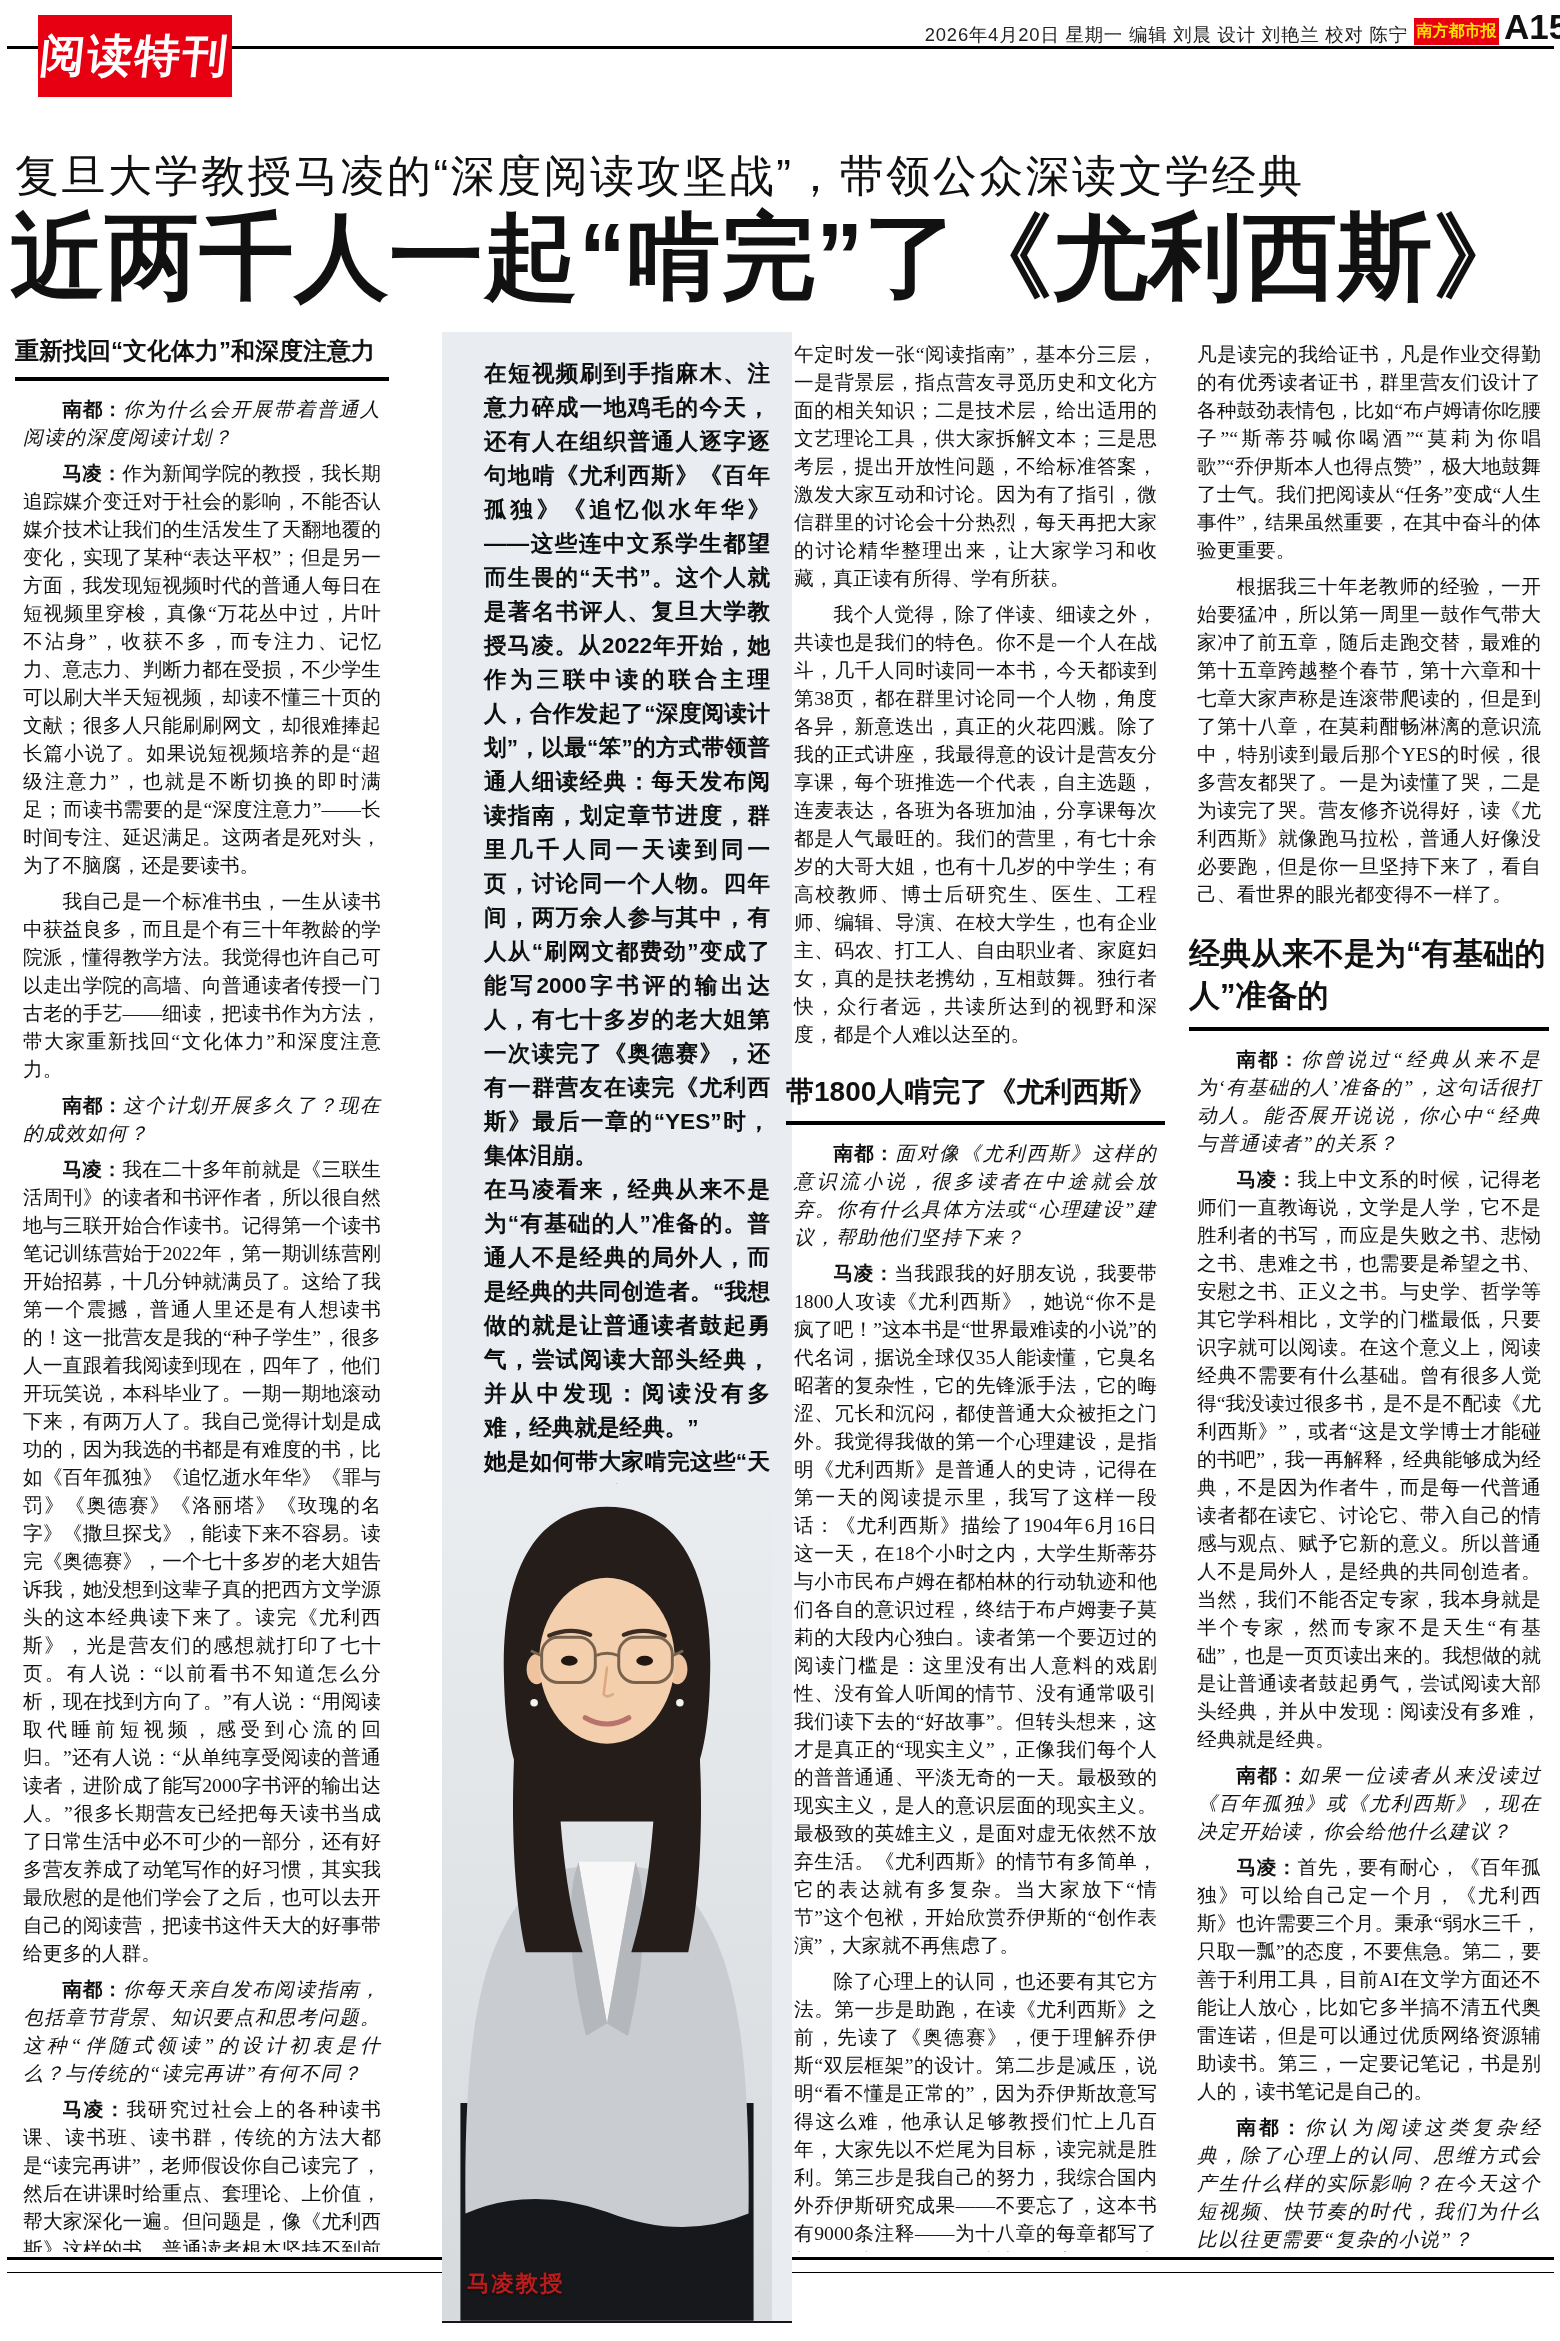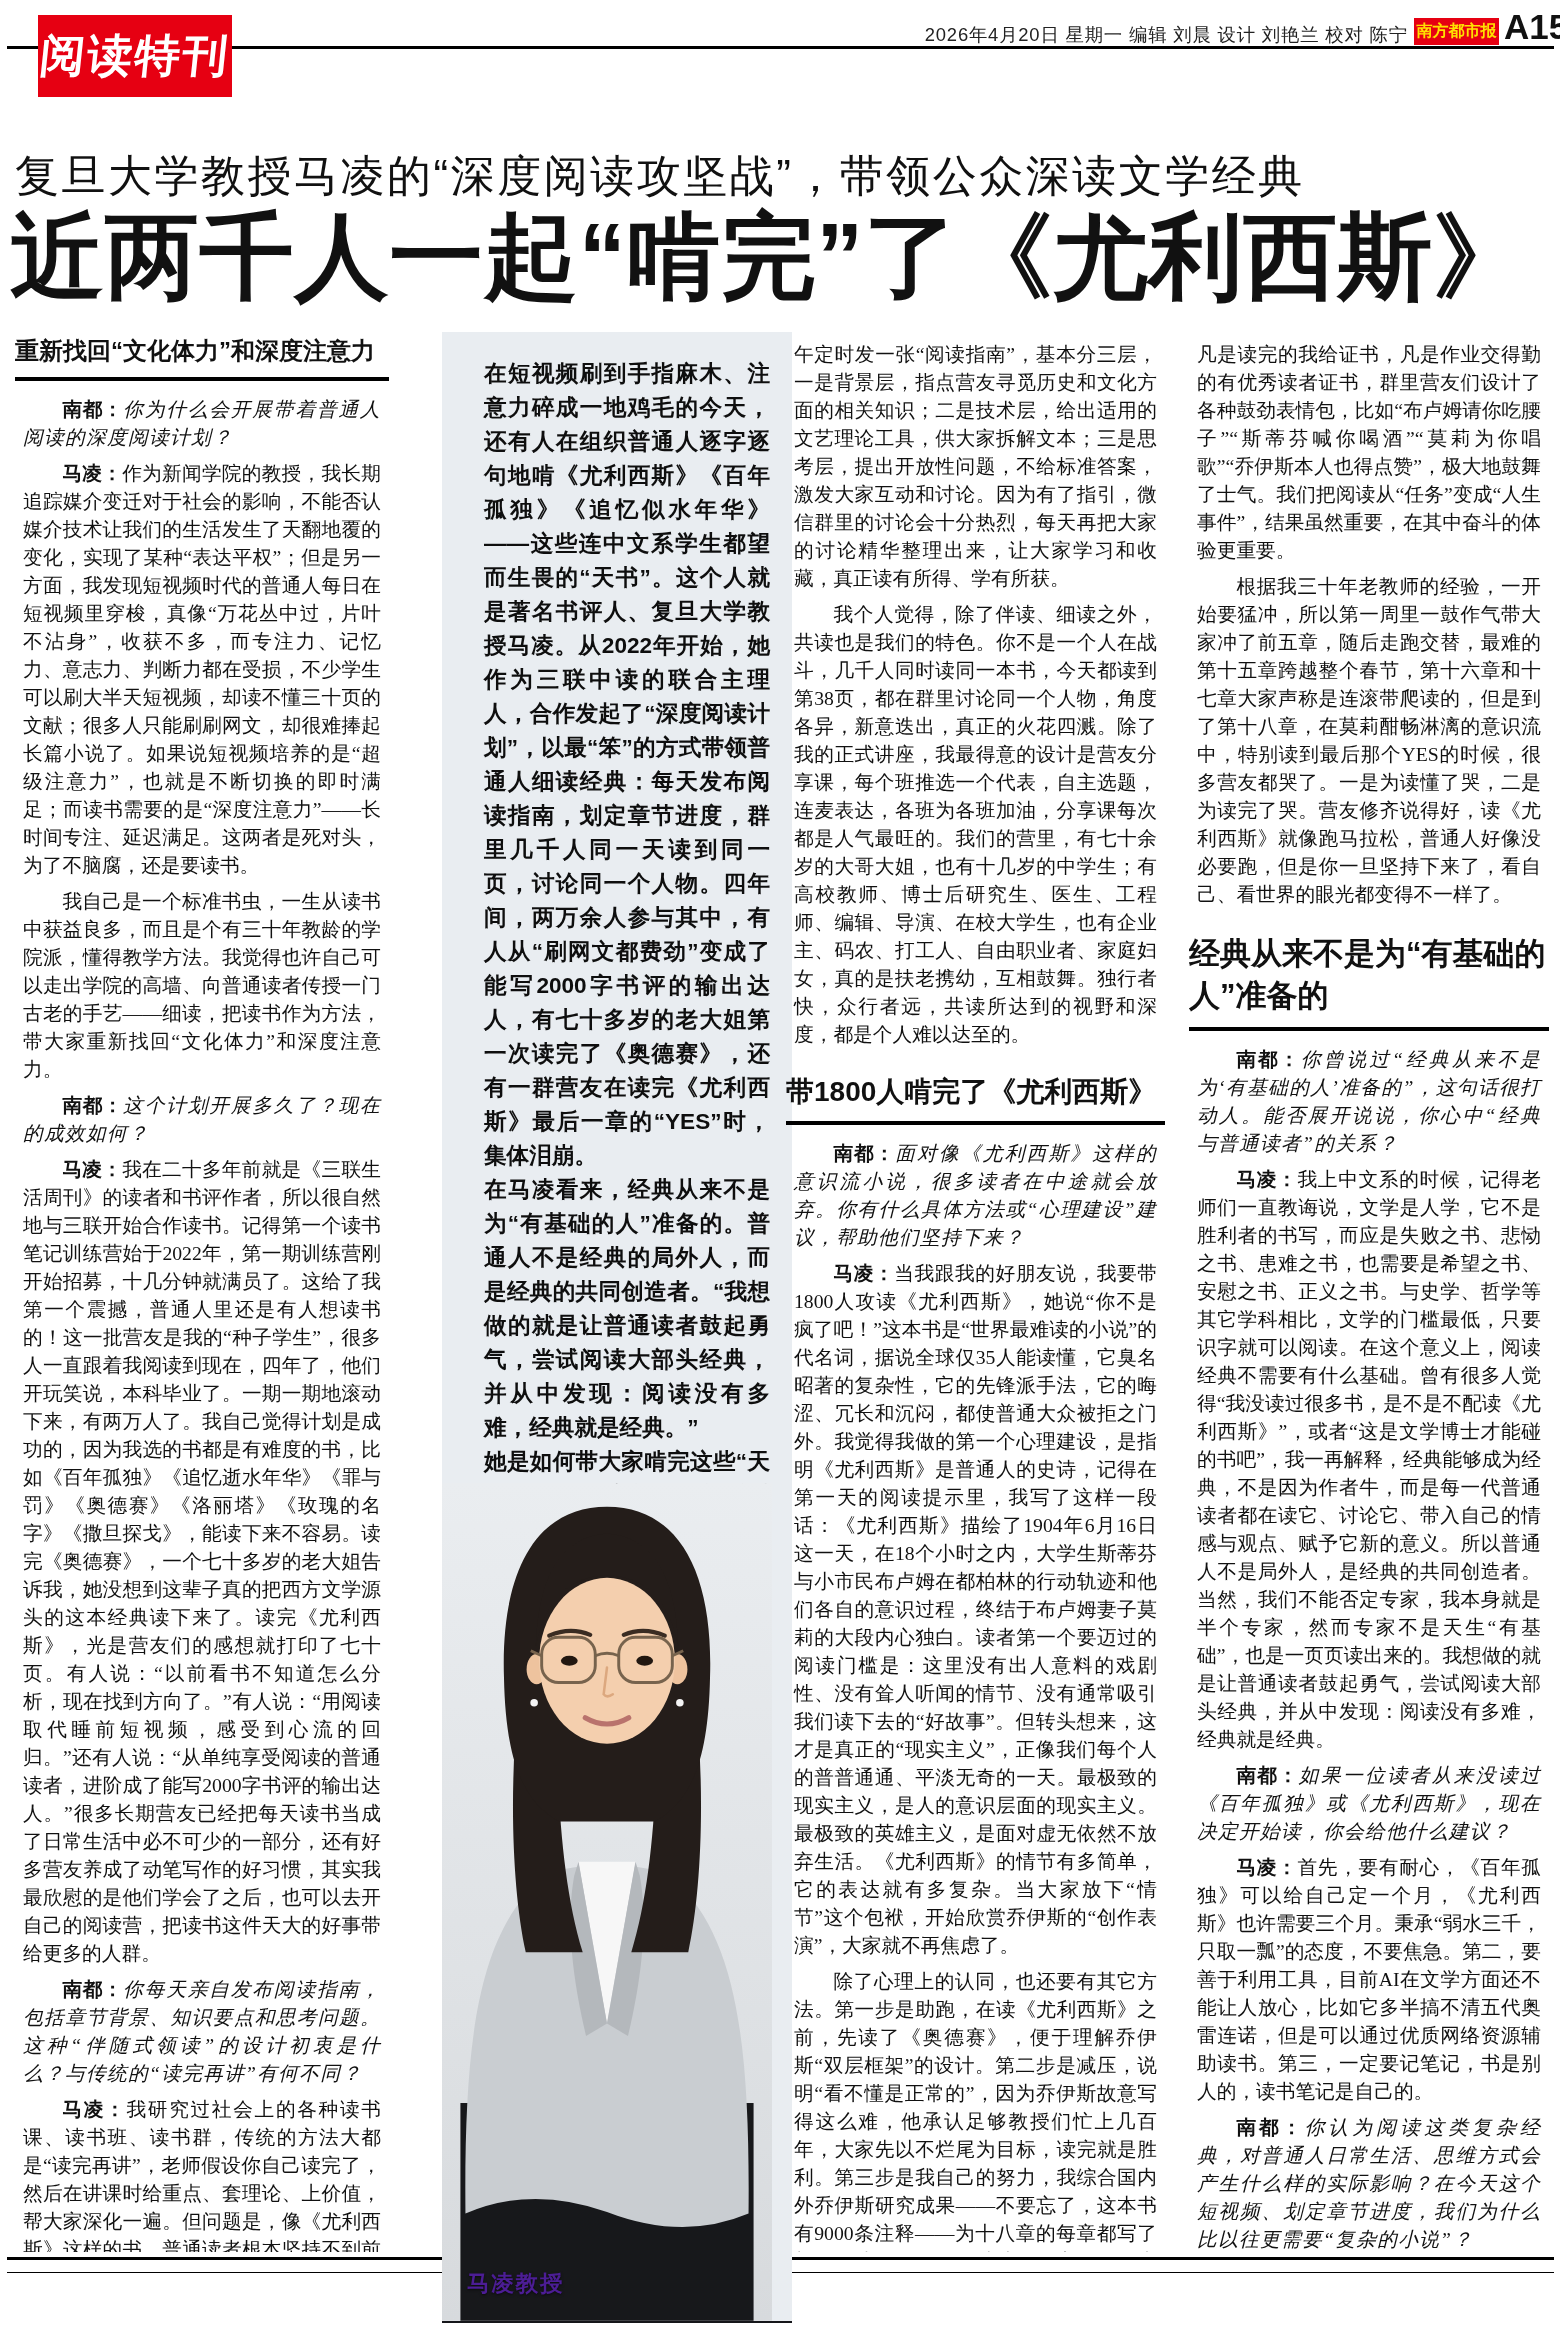--- a/index.html
+++ b/index.html
@@ -40,21 +40,21 @@
   .coltext p.k-cont{text-indent:0;}
   .coltext p.k-q{font-style:italic;letter-spacing:1.3px;}
   .spk{font-weight:bold;font-style:normal;font-family:"Liberation Sans",sans-serif;letter-spacing:0;}
   
   .colbox{position:absolute;left:442px;top:332px;width:330px;height:1989px;background:var(--box_bg);
           border-bottom:2.5px solid #15161a;overflow:hidden;padding-left:20px;}
   .introtext{padding:25px 22px 0;}
   .introtext p{margin:0;font-family:"Liberation Sans",sans-serif;font-weight:600;
           font-size:22.6px;line-height:34px;text-align:justify;color:#0e0e0e;}
   .portrait{position:absolute;left:0;bottom:0;width:330px;height:838px;}
-  .photocap{position:absolute;left:25px;bottom:22px;color:#4c1d95;font-family:"Liberation Sans",sans-serif;
+  .photocap{position:absolute;left:25px;bottom:22px;color:#b91c1c;font-family:"Liberation Sans",sans-serif;
           font-weight:900;font-size:22.6px;letter-spacing:1.7px;text-shadow:0 0.8px 2.5px rgba(0,0,0,.6);z-index:4;}
   
   .footrule-thick{position:absolute;left:6.7px;top:2257px;width:1547px;height:3.4px;background:#000;}
   .footrule-thin{position:absolute;left:6.7px;top:2272px;width:1547px;height:0.8px;background:#000;}
 </style>
 </head>
 <body>
 
 <div class="page">
 
@@ -179,21 +179,21 @@
     <div class="coltext">
 
         <p class="k-q"><b class="spk">南都：</b><span>你曾说过“经典从来不是为‘有基础的人’准备的”，这句话很打动人。能否展开说说，你心中“经典与普通读者”的关系？</span></p>
 
         <p class="k-a"><b class="spk">马凌：</b><span>我上中文系的时候，记得老师们一直教诲说，文学是人学，它不是胜利者的书写，而应是失败之书、悲恸之书、患难之书，也需要是希望之书、安慰之书、正义之书。与史学、哲学等其它学科相比，文学的门槛最低，只要识字就可以阅读。在这个意义上，阅读经典不需要有什么基础。曾有很多人觉得“我没读过很多书，是不是不配读《尤利西斯》”，或者“这是文学博士才能碰的书吧”，我一再解释，经典能够成为经典，不是因为作者牛，而是每一代普通读者都在读它、讨论它、带入自己的情感与观点、赋予它新的意义。所以普通人不是局外人，是经典的共同创造者。当然，我们不能否定专家，我本身就是半个专家，然而专家不是天生“有基础”，也是一页页读出来的。我想做的就是让普通读者鼓起勇气，尝试阅读大部头经典，并从中发现：阅读没有多难，经典就是经典。</span></p>
 
         <p class="k-q"><b class="spk">南都：</b><span>如果一位读者从来没读过《百年孤独》或《尤利西斯》，现在决定开始读，你会给他什么建议？</span></p>
 
         <p class="k-a"><b class="spk">马凌：</b><span>首先，要有耐心，《百年孤独》可以给自己定一个月，《尤利西斯》也许需要三个月。秉承“弱水三千，只取一瓢”的态度，不要焦急。第二，要善于利用工具，目前AI在文学方面还不能让人放心，比如它多半搞不清五代奥雷连诺，但是可以通过优质网络资源辅助读书。第三，一定要记笔记，书是别人的，读书笔记是自己的。</span></p>
 
-        <p class="k-q"><b class="spk">南都：</b><span>你认为阅读这类复杂经典，对普通人日常生活、思维方式会产生什么样的实际影响？在今天这个短视频、划定章节进度，我们为什么比以往更需要“复杂的小说”？</span></p>
+        <p class="k-q"><b class="spk">南都：</b><span>你认为阅读这类复杂经典，除了心理上的认同、思维方式会产生什么样的实际影响？在今天这个短视频、快节奏的时代，我们为什么比以往更需要“复杂的小说”？</span></p>
 
         <p class="k-a"><b class="spk">马凌：</b><span>在当下，阅读硬核经典的价值早已超越文学本身。各色屏幕构筑的信息茧房，让我们躺在舒适区里，而复杂经典是打破茧房的最佳解药：它迫使我们接触陌生多元的内容，对自己和世界有更深刻的觉察。读小说的确与功名利禄毫不相关，读复杂小说对洞明世事必定有益。</span></p>
       </div>
 
   </div>
 
 </div>
 
 
 </body></html>

